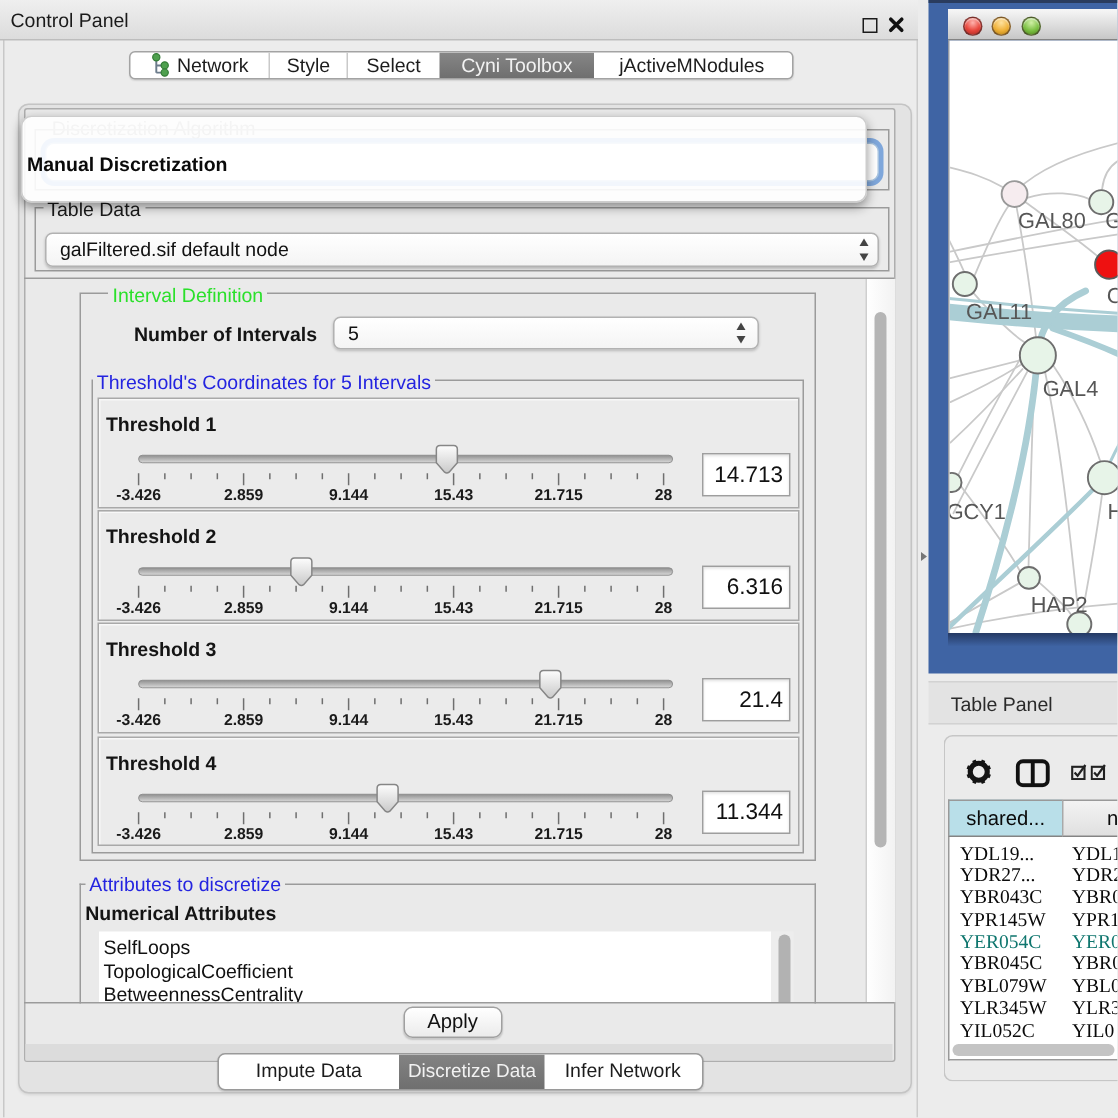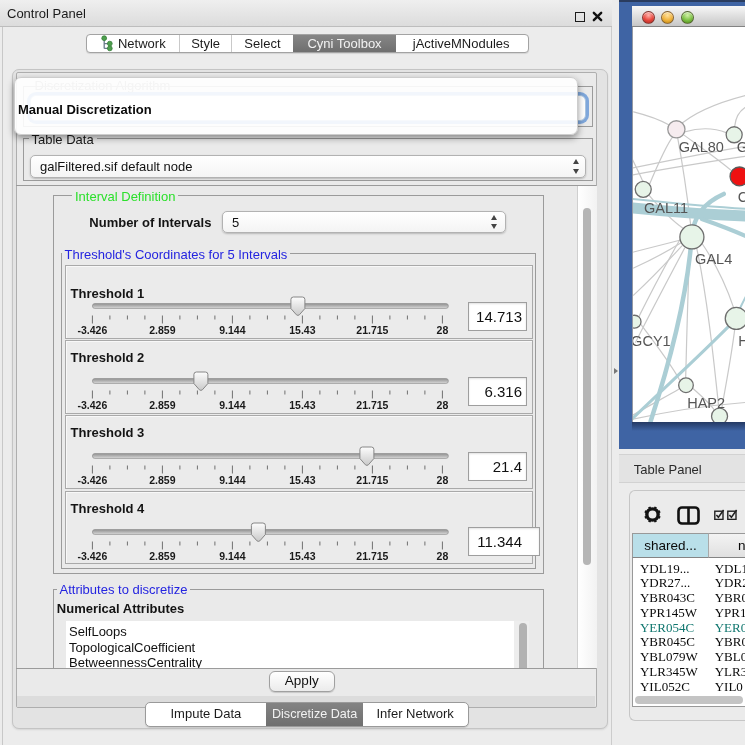--- a/index.html
+++ b/index.html
@@ -51,21 +51,21 @@
 <div class="abs" style="left:72px;top:189.3px;font-size:13px;color:#2be02b;background:#eaeaea;padding:0 3px;white-space:nowrap;">Interval Definition</div>
 <div class="abs" style="left:89.3px;top:214.5px;font-size:13px;font-weight:bold;color:#141414;">Number of Intervals</div>
 <div class="combo" style="left:222px;top:211.2px;width:282px;height:20px;">
     <span class="tx">5</span>
     <span class="arr arrU" style="right:8px;top:3px;"></span>
     <span class="arr arrD" style="right:8px;bottom:3px;"></span>
   </div>
 <div class="abs" style="left:61px;top:253px;width:473px;height:314px;border:1px solid #9b9b9b;"></div>
 <div class="abs" style="left:61.5px;top:247.3px;font-size:13px;color:#2424e0;background:#eaeaea;padding:0 3px;white-space:nowrap;">Threshold's Coordinates for 5 Intervals</div>
 <div class="abs" style="left:64.6px;top:265.2px;width:466.4px;height:71.6px;background:#ebebeb;border:1px solid #a9a9a9;box-shadow:inset 1px 1px 0 #f8f8f8;">
-<div style="position:absolute;left:5px;top:20px;font-size:13px;font-weight:bold;color:#141414;">Threshold 1</div>
+<div style="position:absolute;left:5px;top:9px;font-size:13px;font-weight:bold;color:#141414;">Threshold 1</div>
 <svg style="position:absolute;left:0;top:26px;" width="468" height="46" viewBox="0 0 468 46">
       <defs>
         <linearGradient id="tg" x1="0" y1="0" x2="0" y2="1">
           <stop offset="0" stop-color="#8f8f8f"></stop>
           <stop offset="1" stop-color="#d9d9d9"></stop>
         </linearGradient>
         <linearGradient id="th" x1="0" y1="0" x2="0" y2="1">
           <stop offset="0" stop-color="#fdfdfd"></stop>
           <stop offset="1" stop-color="#c9c9c9"></stop>
         </linearGradient>
@@ -118,21 +118,21 @@
       <rect x="26.4" y="11.5" width="356" height="5" rx="2.5" fill="url(#tg)" stroke="#8a8a8a" stroke-width="0.6"></rect>
       <path d="M26.4 23.5 V31.5 M43.9 23.5 V27.5 M61.4 23.5 V27.5 M78.9 23.5 V27.5 M96.4 23.5 V31.5 M113.9 23.5 V27.5 M131.4 23.5 V27.5 M148.9 23.5 V27.5 M166.4 23.5 V31.5 M183.9 23.5 V27.5 M201.4 23.5 V27.5 M218.9 23.5 V27.5 M236.4 23.5 V31.5 M253.9 23.5 V27.5 M271.4 23.5 V27.5 M288.9 23.5 V27.5 M306.4 23.5 V31.5 M323.9 23.5 V27.5 M341.4 23.5 V27.5 M358.9 23.5 V27.5 M376.4 23.5 V31.5" stroke="#6f6f6f" stroke-width="1" fill="none"></path>
       <text x="26.4" y="41.5" font-size="10.5" font-weight="bold" fill="#1a1a1a" text-anchor="middle" font-family="Liberation Sans">-3.426</text>
       <text x="96.4" y="41.5" font-size="10.5" font-weight="bold" fill="#1a1a1a" text-anchor="middle" font-family="Liberation Sans">2.859</text>
       <text x="166.4" y="41.5" font-size="10.5" font-weight="bold" fill="#1a1a1a" text-anchor="middle" font-family="Liberation Sans">9.144</text>
       <text x="236.4" y="41.5" font-size="10.5" font-weight="bold" fill="#1a1a1a" text-anchor="middle" font-family="Liberation Sans">15.43</text>
       <text x="306.4" y="41.5" font-size="10.5" font-weight="bold" fill="#1a1a1a" text-anchor="middle" font-family="Liberation Sans">21.715</text>
       <text x="376.4" y="41.5" font-size="10.5" font-weight="bold" fill="#1a1a1a" text-anchor="middle" font-family="Liberation Sans">28</text>
       <path d="M185.4 7.5 Q185.4 5.0 187.9 5.0 L196.9 5.0 Q199.4 5.0 199.4 7.5 L199.4 16.5 L193.9 22.8 Q192.4 24.0 190.9 22.8 L185.4 16.5 Z" fill="url(#th)" stroke="#868686" stroke-width="1"></path>
     </svg>
-<div style="position:absolute;left:402.4px;top:35.4px;width:53px;height:27.6px;background:#fff;border:1px solid #9e9e9e;box-shadow:inset 0 1px 2px rgba(0,0,0,0.12);font-size:15px;color:#111;text-align:right;line-height:28px;padding-right:17px;">11.344</div>
+<div style="position:absolute;left:402.4px;top:35.4px;width:53px;height:27.6px;background:#fff;border:1px solid #9e9e9e;box-shadow:inset 0 1px 2px rgba(0,0,0,0.12);font-size:15px;color:#111;text-align:right;line-height:28px;padding-right:4px;">11.344</div>
 </div>
 <div class="abs" style="left:53.2px;top:589.1px;width:489px;height:79.2px;border:1px solid #9b9b9b;border-bottom:none;"></div>
 <div class="abs" style="left:56.5px;top:581.7px;font-size:13px;color:#2424e0;background:#eaeaea;padding:0 3px;white-space:nowrap;">Attributes to discretize</div>
 <div class="abs" style="left:56.8px;top:600.8px;font-size:13px;font-weight:bold;color:#141414;">Numerical Attributes</div>
 <div class="abs" style="left:66px;top:620.9px;width:448.4px;height:47.4px;background:#fff;overflow:hidden;">
     <div style="position:absolute;left:3px;top:3px;font-size:13px;color:#111;">SelfLoops</div>
     <div style="position:absolute;left:3px;top:18.8px;font-size:13px;color:#111;">TopologicalCoefficient</div>
     <div style="position:absolute;left:3px;top:34.5px;font-size:13px;color:#111;text-decoration:underline;">BetweennessCentrality</div>
   </div>
 <div class="abs" style="left:514.4px;top:620.9px;width:14.6px;height:47.4px;background:#ededed;"></div>

